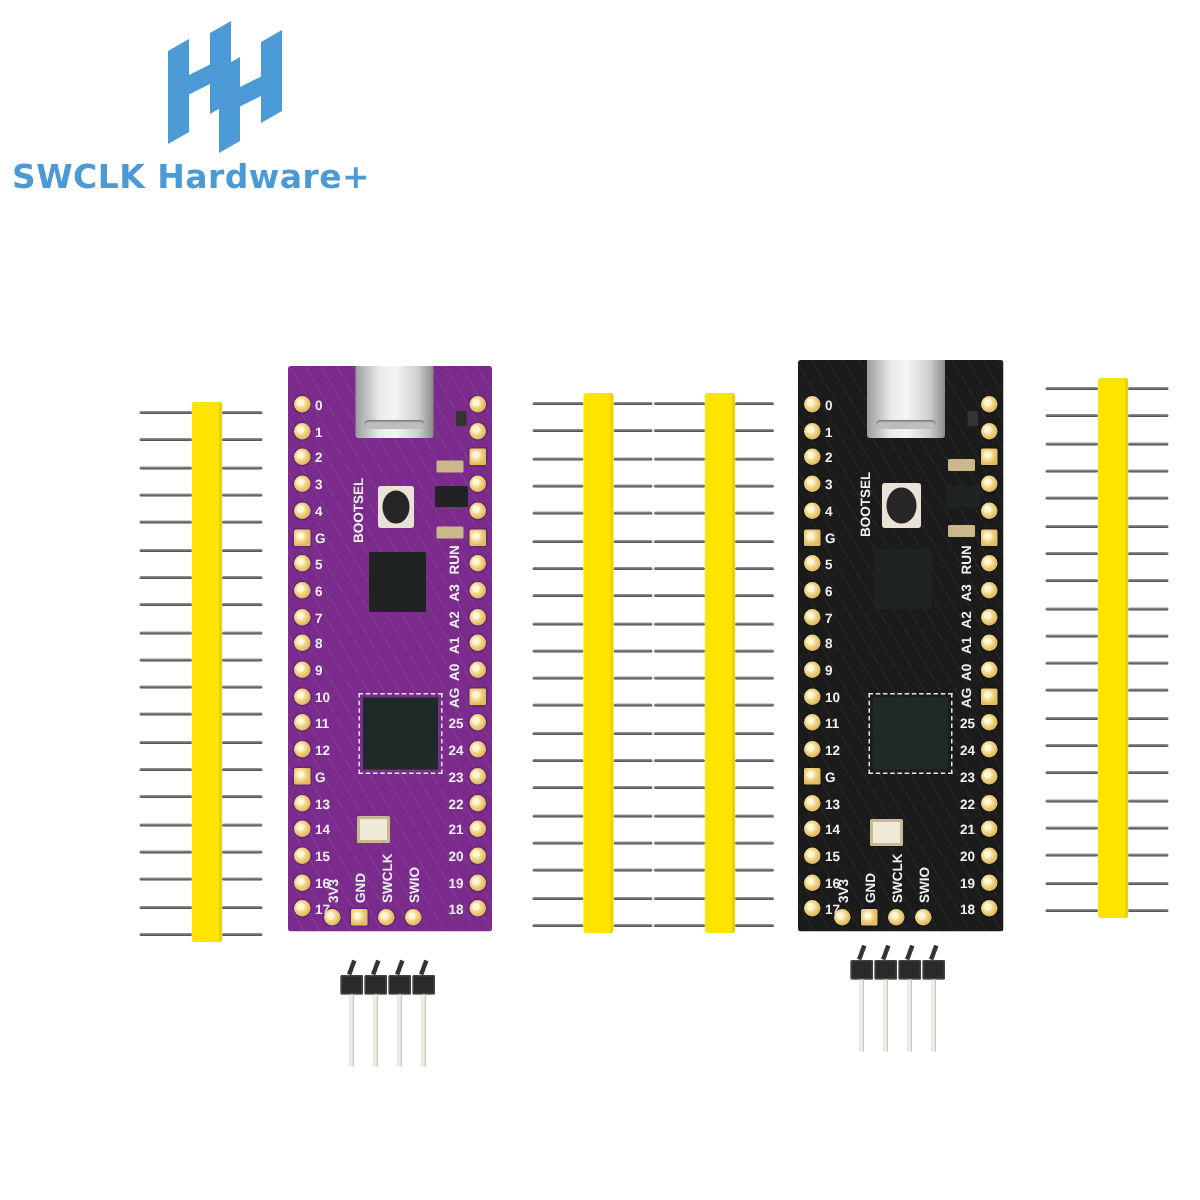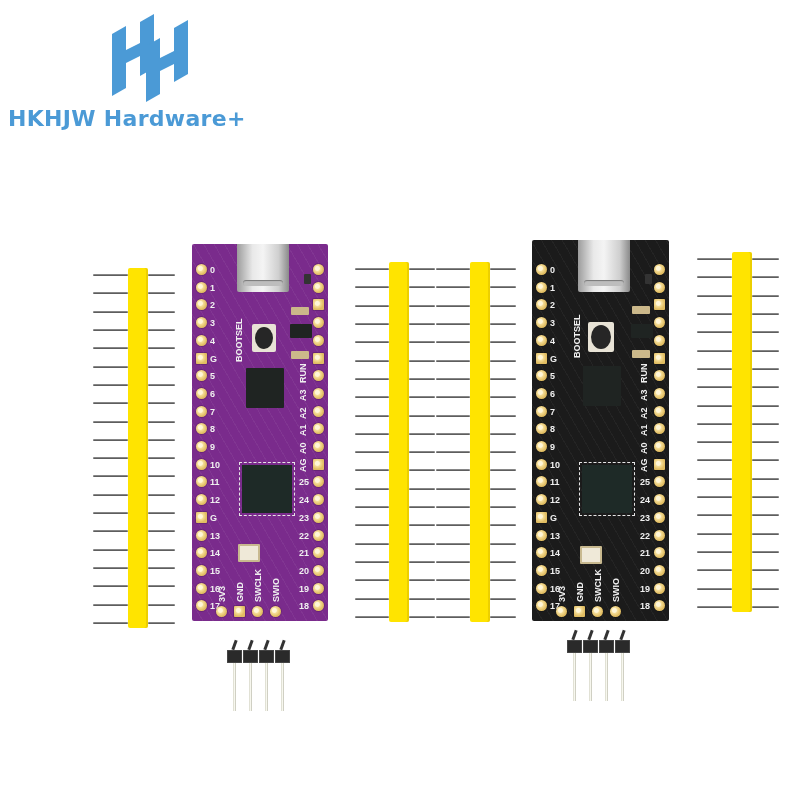--- a/index.html
+++ b/index.html
@@ -37,21 +37,21 @@
 </style>
 </head>
 <body>
 
 <svg id="logo" class="abs" viewBox="0 0 100 96">
   <g fill="#4b9ad6">
     <polygon points="12,28 26,20 26,44 40,37 40,16 54,8 54,62 40,70 40,50 26,57 26,82 12,90"></polygon>
     <polygon points="46,40 60,32 60,52 74,45 74,22 88,14 88,68 74,76 74,58 60,65 60,88 46,96"></polygon>
   </g>
 </svg>
-<div id="brand" class="abs">HKHJW Hardware+</div>
+<div id="brand" class="abs">SWCLK Hardware+</div>
 
 <div class="strip" id="strip1" style="left:93px;top:268px;width:82px;height:360px;">
     <div class="pin" style="left: 0px; top: 6px; width: 35px;"></div>
     <div class="pin" style="left: 55px; top: 6px; width: 27px;"></div>
     <div class="pin" style="left: 0px; top: 24.3158px; width: 35px;"></div>
     <div class="pin" style="left: 55px; top: 24.3158px; width: 27px;"></div>
     <div class="pin" style="left: 0px; top: 42.6316px; width: 35px;"></div>
     <div class="pin" style="left: 55px; top: 42.6316px; width: 27px;"></div>
     <div class="pin" style="left: 0px; top: 60.9474px; width: 35px;"></div>
     <div class="pin" style="left: 55px; top: 60.9474px; width: 27px;"></div>

